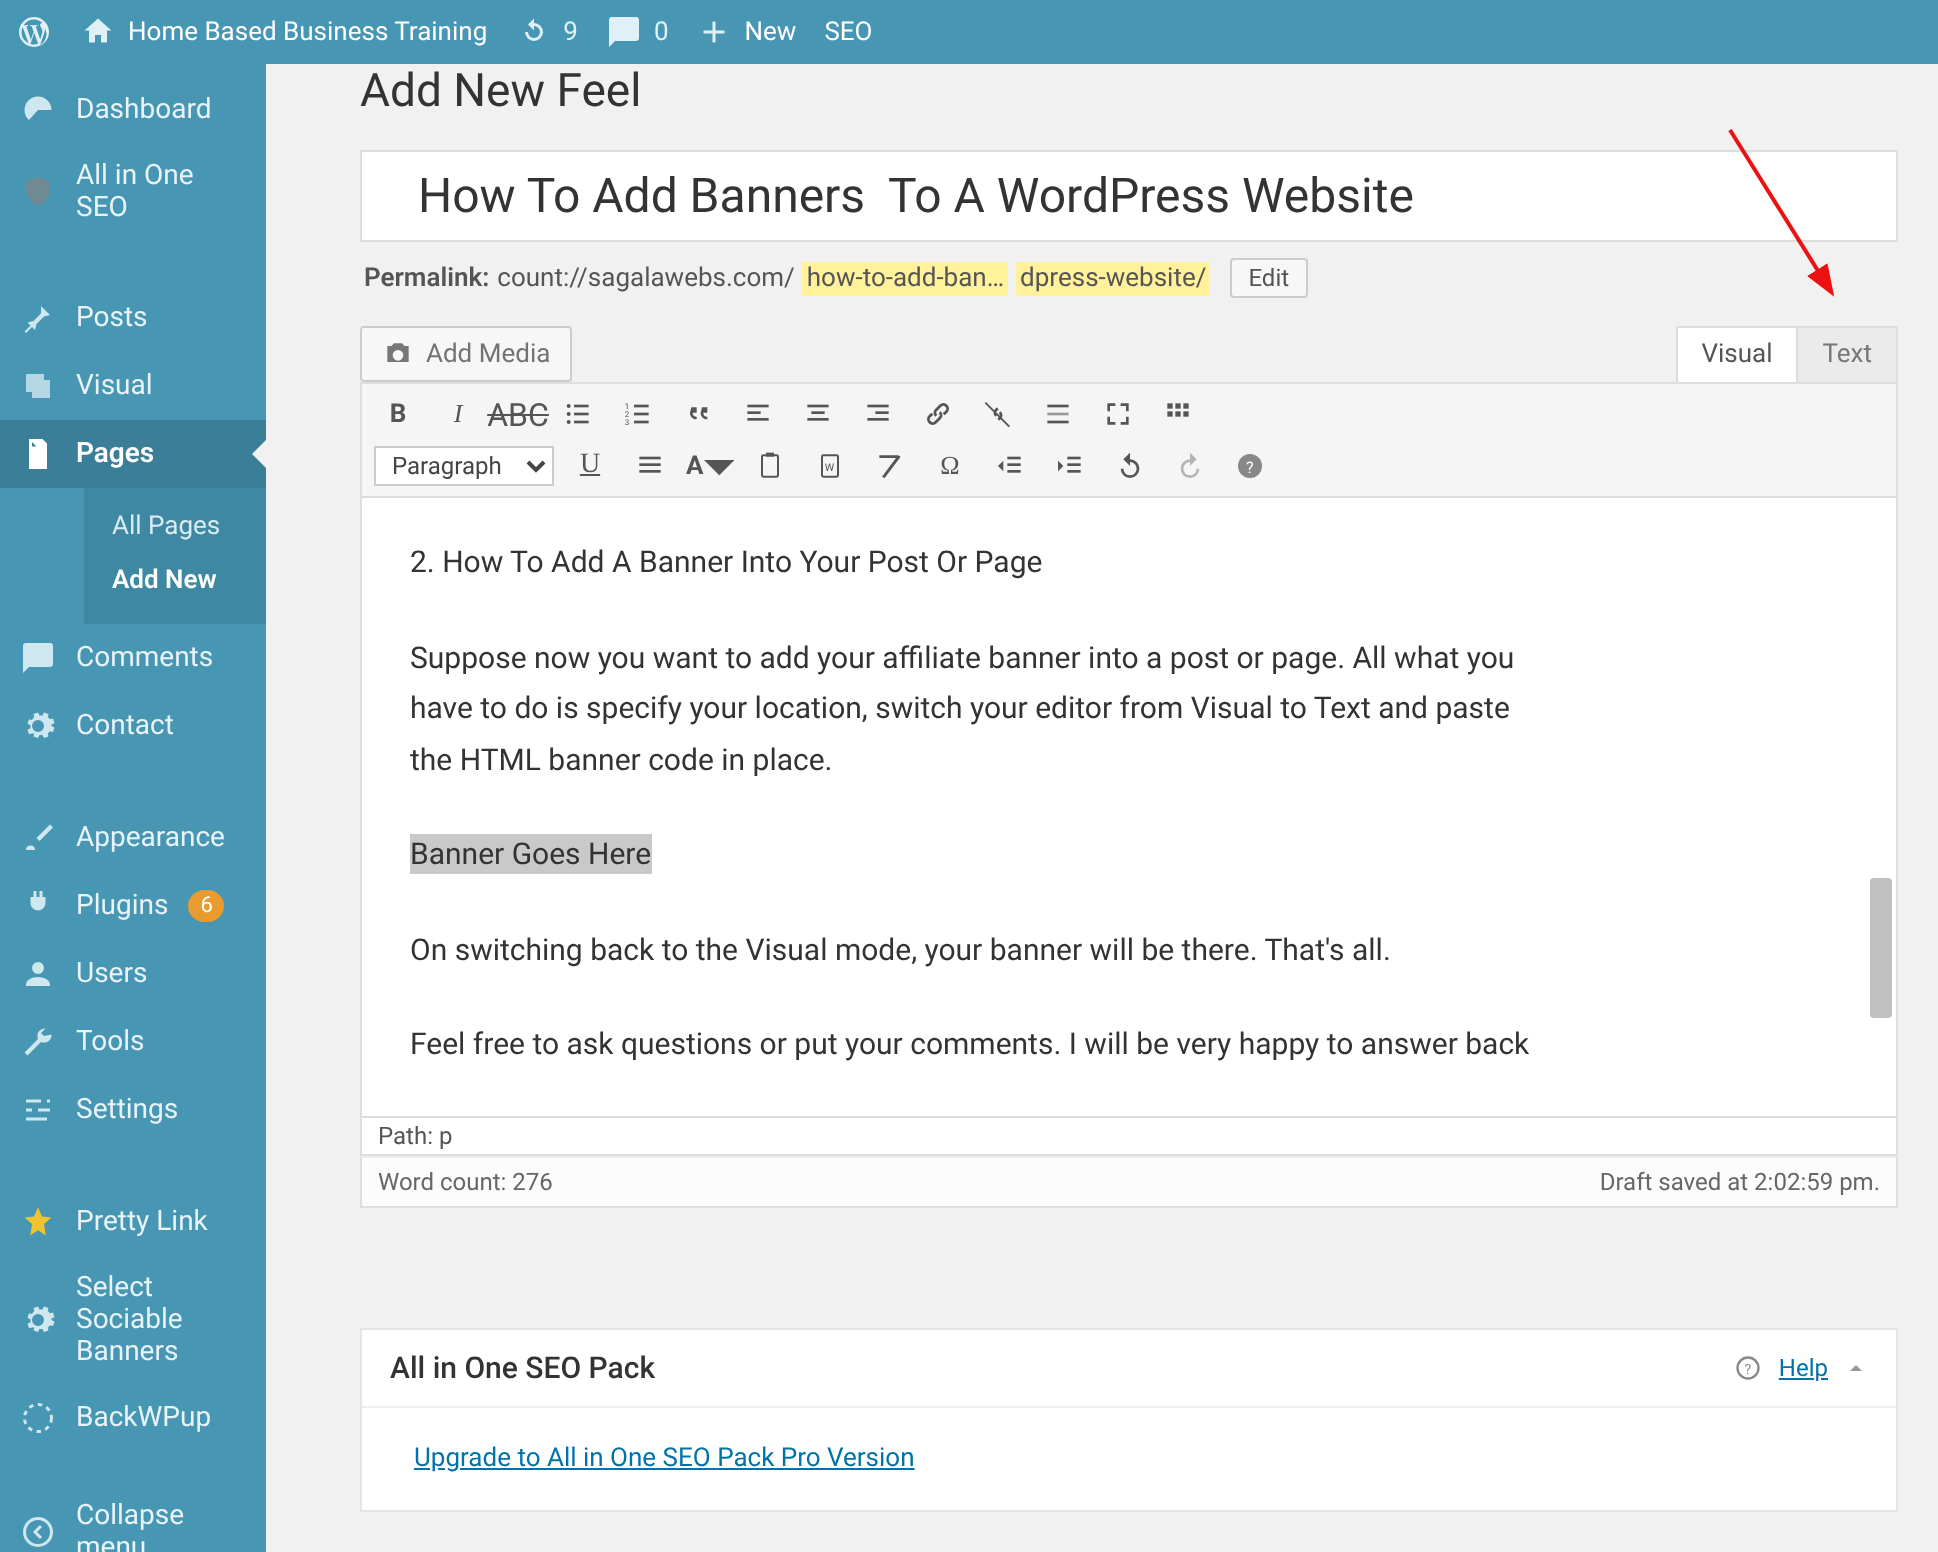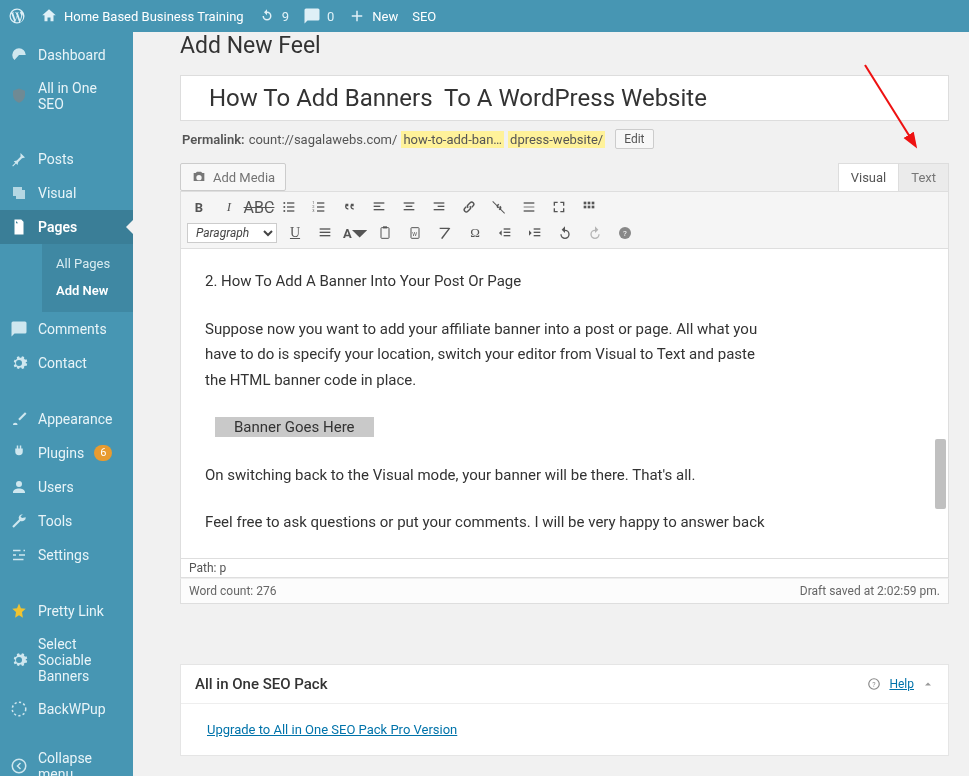--- a/index.html
+++ b/index.html
@@ -41,27 +41,27 @@
 .add-media-btn svg { width: 16px; height: 16px; fill: #777; }
 .tabs { display: flex; }
 .tab { border: 1px solid #ddd; border-bottom: none; padding: 6px 12px; font-size: 13px; background: #f7f7f7; color: #555; cursor: pointer; margin-left: -1px; }
 .tab.active { background: #fff; }
 .tab.inactive { background: #ebebeb; color: #777; }
 
 .toolbar { background: #f5f5f5; border: 1px solid #dedede; padding: 4px 6px; display: flex; flex-direction: column; gap: 4px; }
 .tool-row { display: flex; align-items: center; gap: 6px; }
 .tool-btn { width: 24px; height: 22px; display: inline-flex; align-items: center; justify-content: center; color: #555; cursor: pointer; border-radius: 2px; }
 .tool-btn svg { width: 16px; height: 16px; fill: #555; }
-.para-select { font-size: 12px; padding: 1px 4px; border: 1px solid #ccc; background: #fff; color: #444; width: 90px; height: 20px; font-style: italic; }
+.para-select { font-size: 12px; padding: 1px 4px; border: 1px solid #ccc; background: #fff; color: #444; width: 90px; height: 20px; }
 .tool-btn .und { text-decoration: underline; font-family: Georgia, serif; font-size: 14px; }
 .tool-btn .strike { text-decoration: line-through; font-size: 16px; color: #555; }
 
 .editor-body { border: 1px solid #dedede; border-top: none; background: #fff; height: 310px; overflow: auto; padding: 20px 24px; font-size: 15px; color: #333; line-height: 1.7; position: relative; }
 .editor-body p { margin: 0 0 22px 0; }
-.editor-body .hl { background: #c9c9c9; padding: 1px 19px; margin-left: 10px; }
+.editor-body .hl { background: #c9c9c9; padding: 1px 0; }
 .scroll-thumb { position: absolute; right: 2px; top: 190px; width: 11px; height: 70px; background: #c0c0c0; border-radius: 2px; }
 
 .path-row { border: 1px solid #dedede; border-top: none; background: #fff; padding: 2px 8px; font-size: 12px; color: #555; }
 .footer-row { border: 1px solid #dedede; border-top: 1px solid #eee; background: #fcfcfc; padding: 5px 8px; font-size: 12px; color: #666; display: flex; justify-content: space-between; }
 
 .panel { margin-top: 60px; border: 1px solid #e5e5e5; background: #fff; }
 .panel-header { display: flex; justify-content: space-between; align-items: center; padding: 10px 14px; border-bottom: 1px solid #eee; }
 .panel-title { font-size: 15px; font-weight: 500; color: #333; }
 .panel-header .right { display: flex; align-items: center; gap: 8px; color: #72777c; }
 .help-link { color: #0073aa; text-decoration: underline; font-size: 12px; cursor: pointer; }

